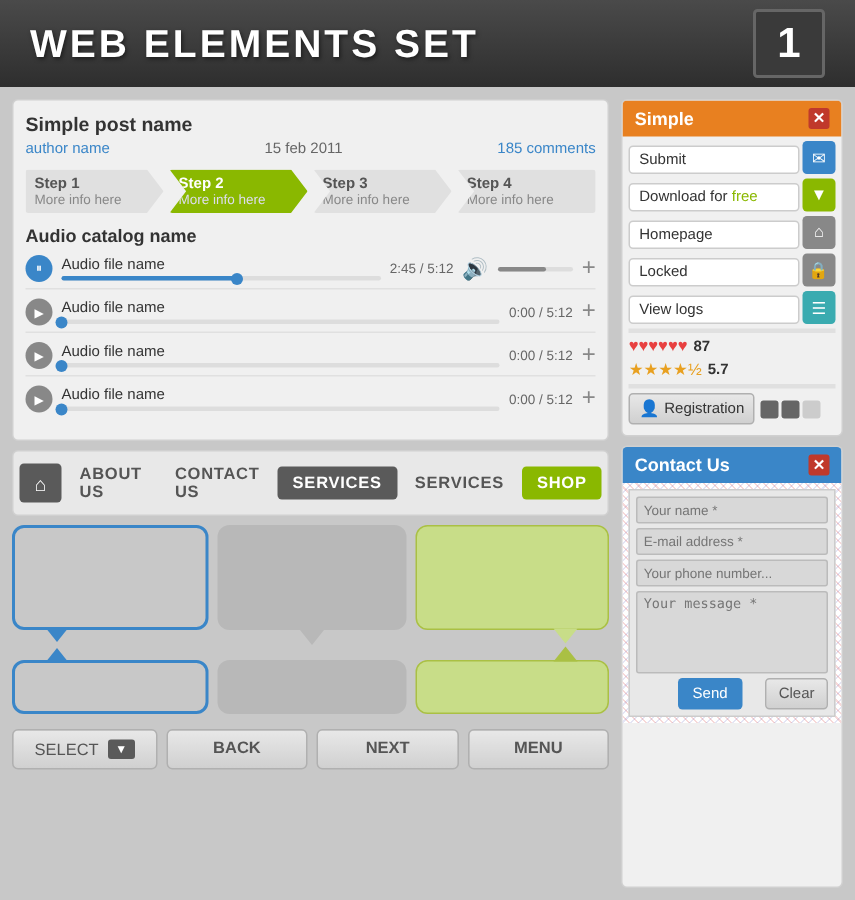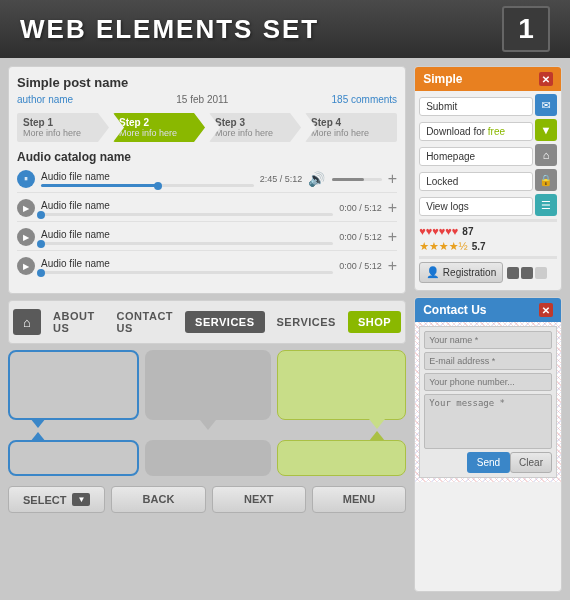--- a/index.html
+++ b/index.html
@@ -324,21 +324,21 @@
       display: flex;
       gap: 6px;
       margin-top: 4px;
     }
     .btn-select {
       background: linear-gradient(180deg, #e8e8e8, #d0d0d0);
       border: 1px solid #b0b0b0;
       border-radius: 4px;
       padding: 6px 14px;
       font-size: 11px;
-      font-weight: bold;
+      font-weight: normal;
       color: #555;
       cursor: pointer;
       display: flex;
       align-items: center;
       gap: 6px;
       justify-content: space-between;
     }
     .btn-select .arrow {
       background: #5a5a5a;
       color: white;
@@ -534,21 +534,21 @@
       padding: 3px 4px;
       font-size: 9px;
       color: #888;
       height: 55px;
       resize: none;
       display: block;
       margin-bottom: 3px;
     }
     .contact-buttons {
       display: flex;
-      gap: 0;
+      gap: 15px;
       justify-content: flex-end;
     }
     .contact-send {
       background: #3a86c8;
       color: white;
       border: none;
       border-radius: 3px;
       padding: 4px 10px;
       font-size: 10px;
       cursor: pointer;

